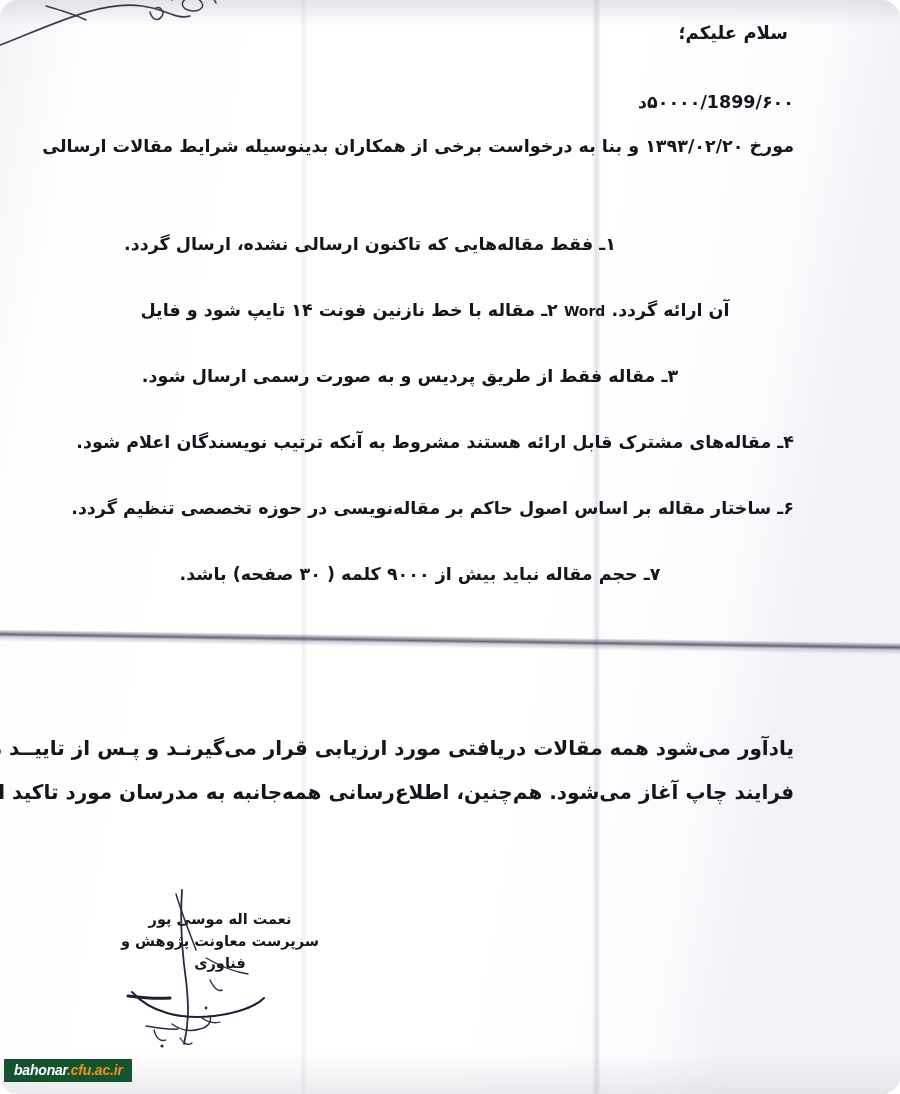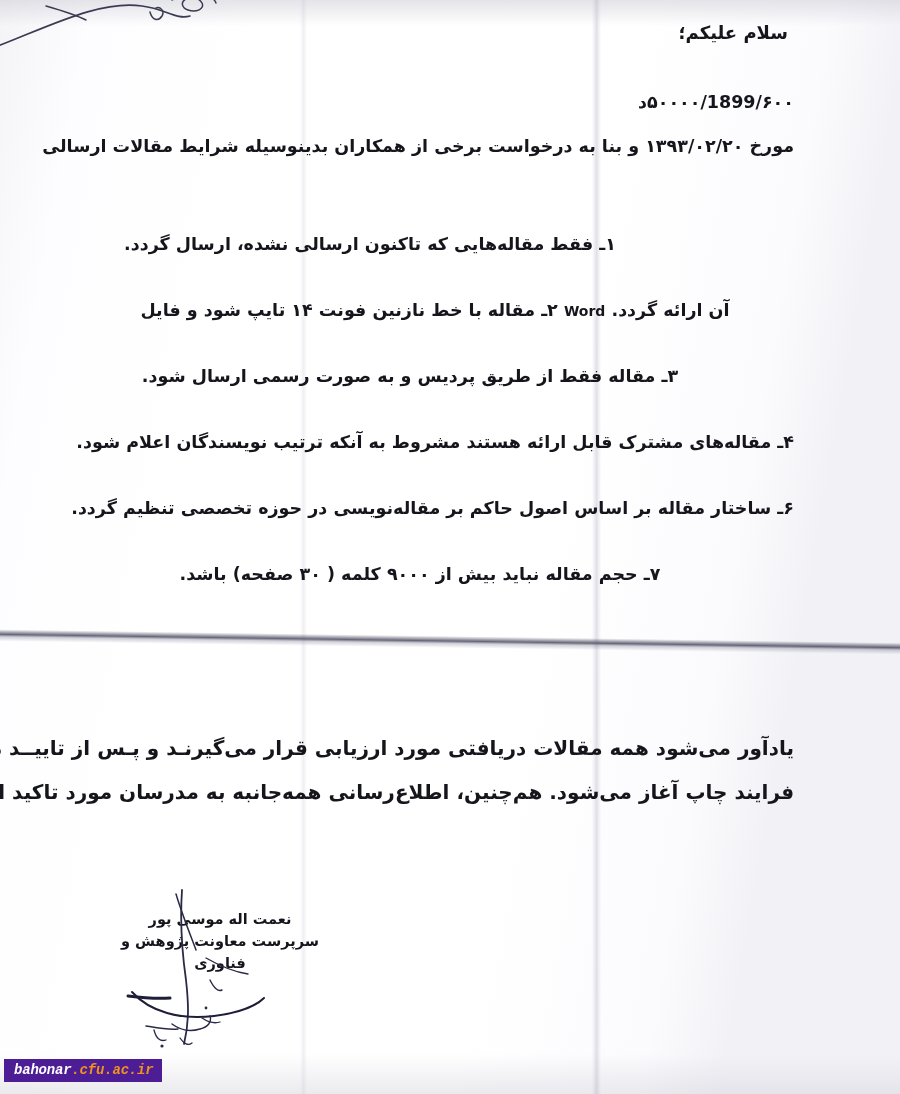--- a/index.html
+++ b/index.html
@@ -10,20 +10,21 @@
   }
   .page {
     position: relative;
     width: 900px;
     height: 1094px;
     margin: 0 auto;
     background: #fdfdfe;
     overflow: hidden;
     font-family: "DejaVu Sans", "Liberation Sans", sans-serif;
     color: #15151c;
+    border-radius: 18px;
   }
   
   .paper-tone {
     position: absolute;
     inset: 0;
     background:
       linear-gradient(100deg, #f4f4f7 0px, #fdfdff 90px, #ffffff 260px, #ffffff 640px, #fbfbfe 820px, #f2f2f6 900px);
     pointer-events: none;
   }
   .scan-shadow-top {
@@ -175,24 +176,24 @@
     right: 660px;
     width: 250px;
     height: 62px;
     pointer-events: none;
   }
 
   .watermark {
     position: absolute;
     left: 4px;
     bottom: 12px;
-    background: #4c1d95;
+    background: #14532d;
     padding: 4px 9px 5px 10px;
     direction: ltr;
-    font-family: Liberation Mono, monospace;
+    font-family: Liberation Sans, sans-serif;
     font-size: 14px;
     font-weight: 700;
     font-style: italic;
     letter-spacing: -.2px;
     line-height: 1;
   }
   .wm-a { color: #ffffff; }
   .wm-b { color: #f0921f; }
 </style>
 </head>

